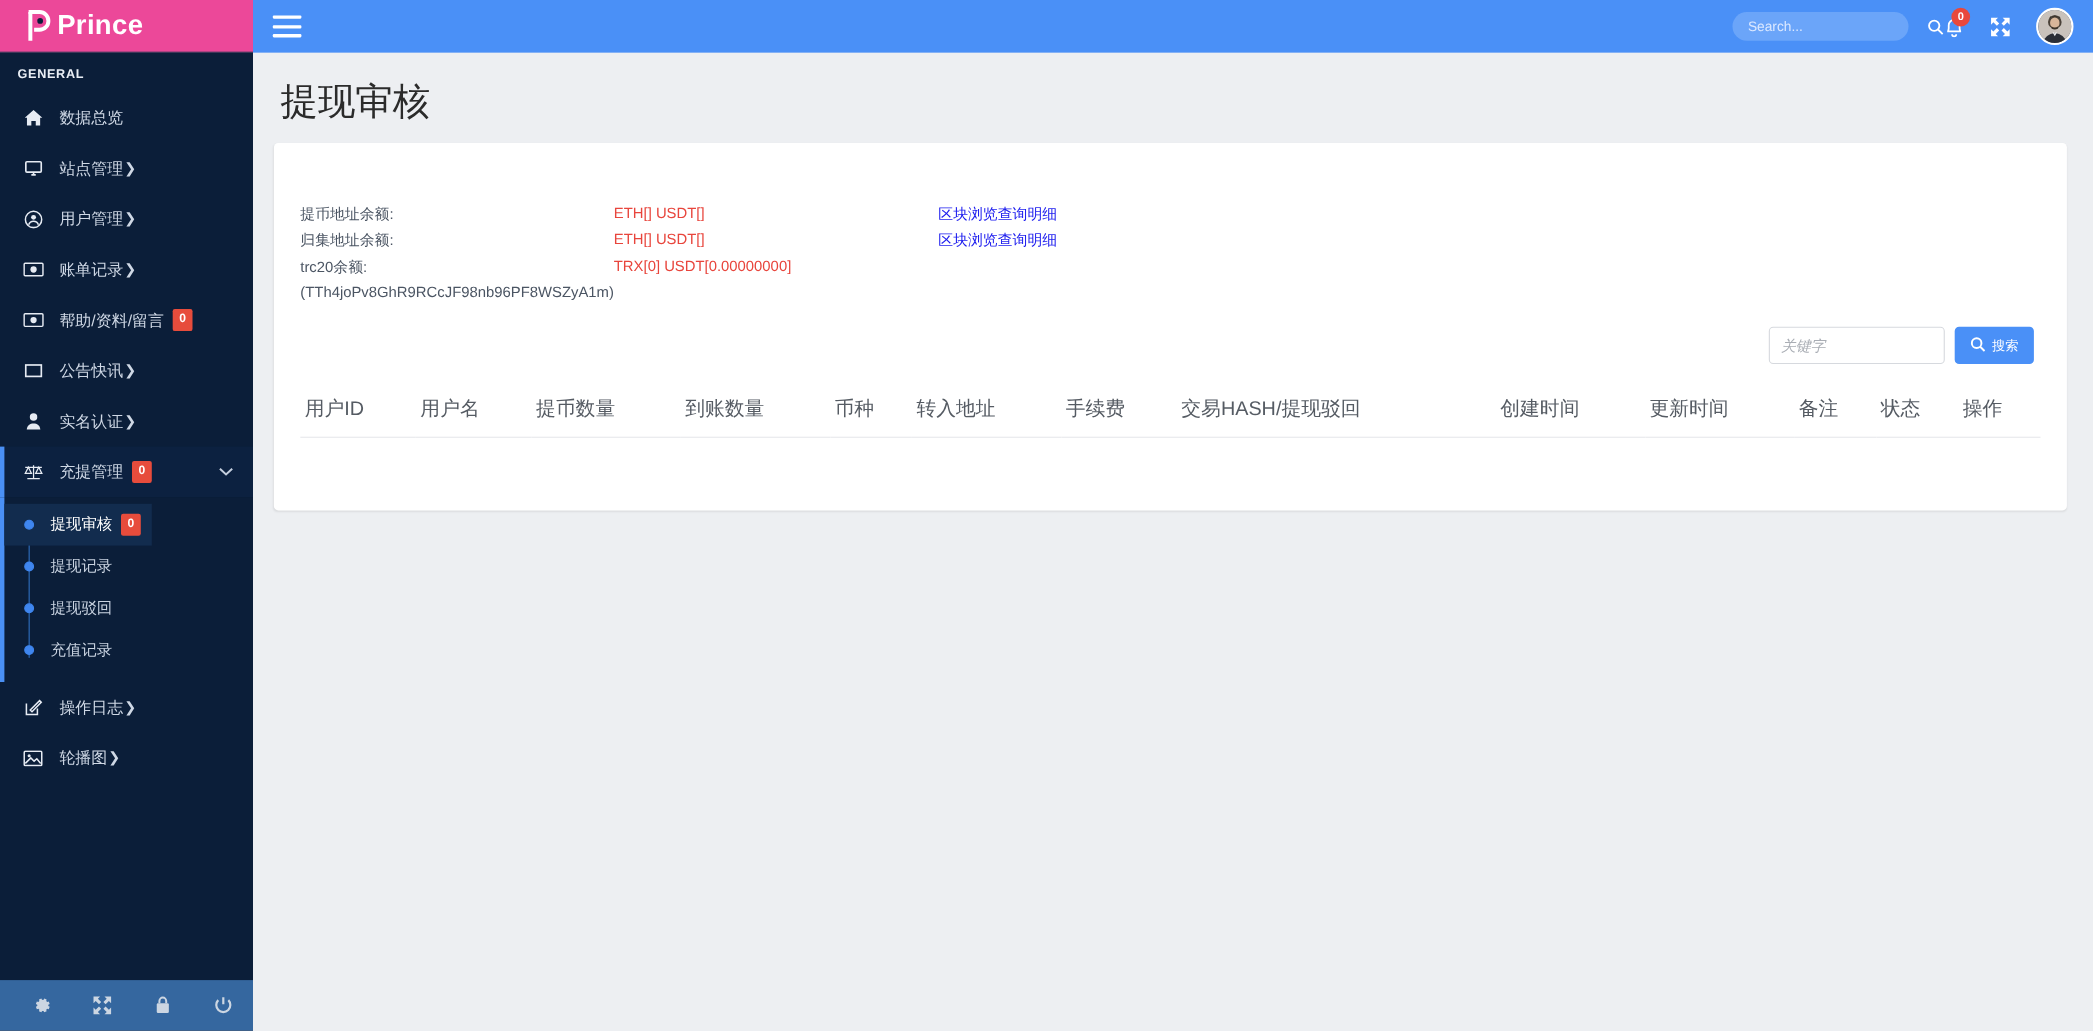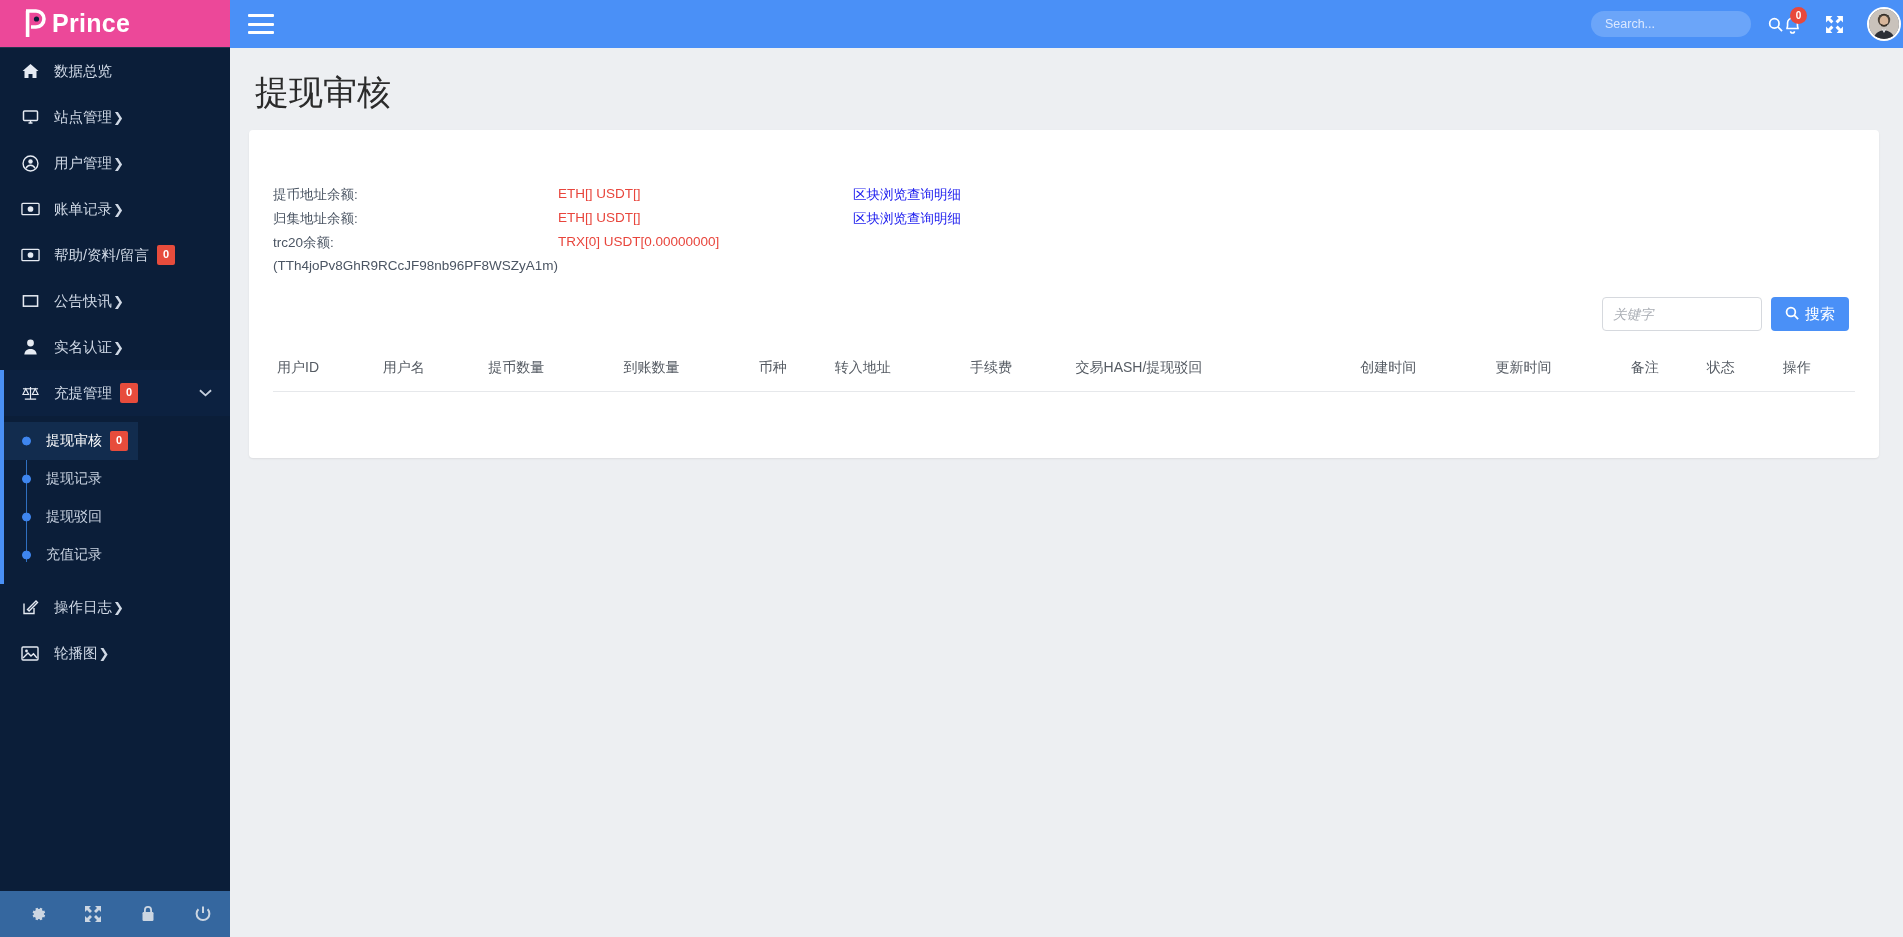--- a/index.html
+++ b/index.html
@@ -152,21 +152,21 @@
     display: flex; flex-direction: column; justify-content: space-between;
     cursor: pointer;
   }
   #hamburger span {
     display: block; height: 3px; width: 100%;
     background: #fff; border-radius: 1px;
   }
   #topbar-right {
     margin-left: auto;
     display: flex; align-items: center;
-    padding-right: 2px;
+    padding-right: 18px;
   }
   #search-box {
     width: 160px; height: 26px;
     background: #6ba5f9;
     border-radius: 13px;
     display: flex; align-items: center;
     padding: 0 10px 0 12px;
     margin-right: 24px;
   }
   #search-box input {
@@ -266,34 +266,34 @@
     font-style: italic;
   }
   #kw-input::placeholder { color: #a9adb4; }
   #search-btn {
     margin-left: 9px;
     height: 34px;
     background: #4a90f7;
     border: none;
     border-radius: 4px;
     color: #fff;
-    font-size: 15px;
+    font-size: 12px;
     padding: 0 14px;
     display: flex; align-items: center;
     gap: 6px;
     cursor: pointer;
     font-family: "Liberation Sans", sans-serif;
   }
   #data-table {
     width: 100%;
     border-collapse: collapse;
     margin-top: 20px;
   }
   #data-table th {
-    font-size: 14px;
+    font-size: 18px;
     font-weight: normal;
     color: #555b63;
     text-align: left;
     padding: 8px 4px 14px 4px;
     border-bottom: 1px solid #e6e8eb;
     white-space: nowrap;
   }
   #data-table tbody tr.empty-row td {
     height: 40px;
     border: none;
@@ -308,20 +308,21 @@
     <span class="logo-mark">
       <svg width="26" height="30" viewBox="0 0 26 30">
         <path d="M4 2 h10 a8 8 0 0 1 0 16 h-5" fill="none" stroke="#ffffff" stroke-width="3.6"></path>
         <path d="M5.6 2 v26" stroke="#ffffff" stroke-width="3.6" fill="none"></path>
         <circle cx="14.5" cy="10" r="2.6" fill="#0b1e39"></circle>
       </svg>
     </span>
     <span class="brand-text">Prince</span>
   </div>
 
+  <div class="section-label">GENERAL</div>
 
   <div class="nav-item">
     <span class="nav-ico">
       <svg width="17" height="16" viewBox="0 0 16 16" fill="currentColor">
           <path d="M8 1 L0 8 h2 v7 h4 v-4 h4 v4 h4 V8 h2z"></path>
         </svg>
     </span>
     <span class="nav-label">数据总览</span>
     <span class="caret-right"></span>
   </div>

